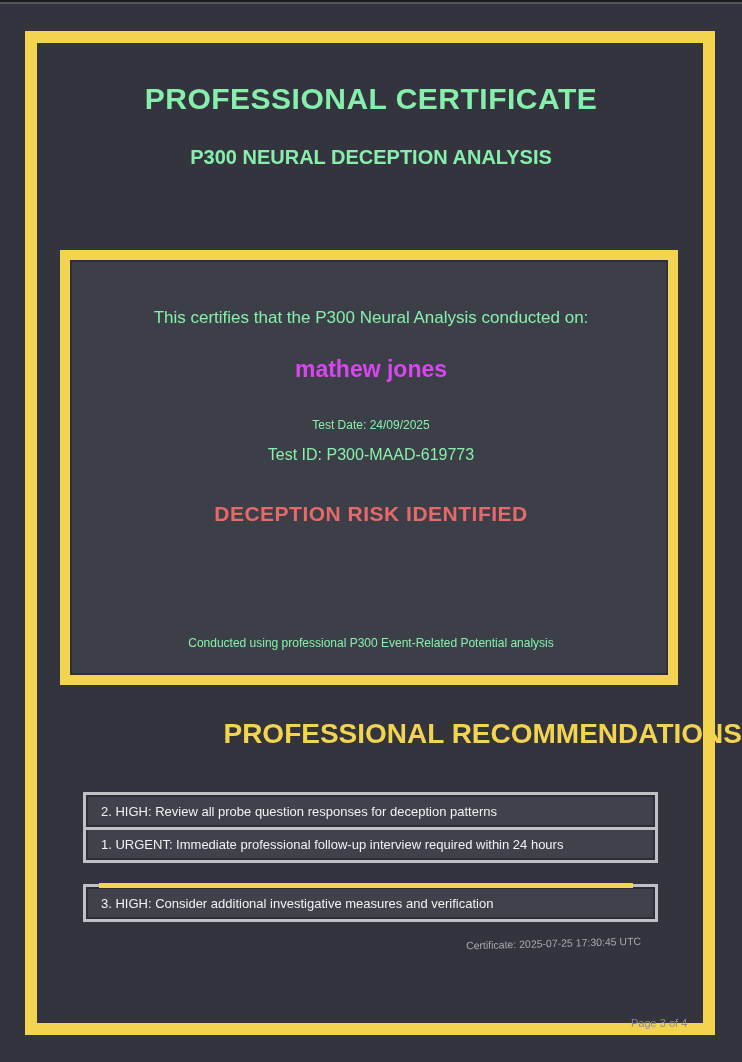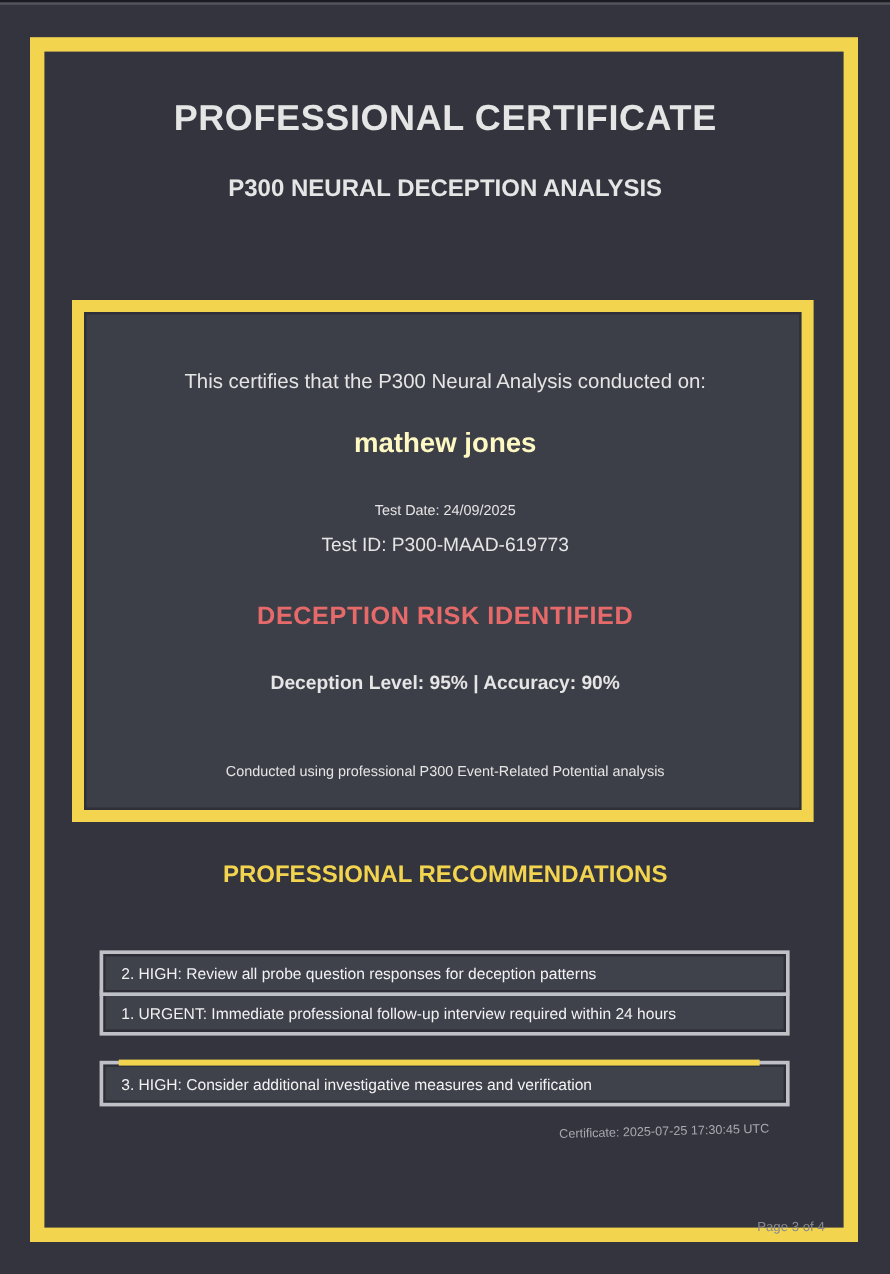--- a/index.html
+++ b/index.html
@@ -43,30 +43,30 @@
   .inner-box {
     position: absolute; left: 60px; top: 250px;
     width: 618px; height: 435px;
     border: 10px solid #f2d44f;
     box-sizing: border-box;
     background: #3d3f48;
     box-shadow: inset 0 0 0 2px #2e2f38;
   }
   .center-line {
     position: absolute; left: 0; width: 742px;
-    text-align: center; color: #e5e5e5;
+    text-align: center; color: #86efac;
   }
   .cert-intro   { top: 308px; font-size: 17px; }
-  .cert-name    { top: 356px; font-size: 23px; font-weight: bold; color: #fef9c3; }
+  .cert-name    { top: 356px; font-size: 23px; font-weight: bold; color: #d946ef; }
   .cert-date    { top: 418px; font-size: 12px; }
   .cert-id      { top: 446px; font-size: 16px; }
   .cert-risk    { top: 502px; font-size: 21px; font-weight: bold; color: #e66a6a; letter-spacing: 0.5px; }
   .cert-metrics { top: 561px; font-size: 16px; font-weight: bold; }
   .cert-note    { top: 636px; font-size: 12px; font-weight: normal; }
-  .rec-title    { top: 718px; font-size: 20px; font-weight: bold; color: #f2d44f; }
+  .rec-title    { top: 718px; font-size: 28px; font-weight: bold; color: #f2d44f; text-align: right; }
   .rec-box {
     position: absolute; left: 83px;
     width: 575px; height: 38px;
     box-sizing: border-box;
     border: 3px solid #c0c1c7;
     background: #3f414b;
     box-shadow: inset 0 0 0 2px #2d2e37;
     display: flex; align-items: center;
     padding-left: 15px;
     font-size: 13px; color: #f2f2f3;
@@ -115,21 +115,20 @@
   <div class="center-line cert-intro">This certifies that the P300 Neural Analysis conducted on:</div>
 
   <div class="center-line cert-name">mathew jones</div>
 
   <div class="center-line cert-date">Test Date: 24/09/2025</div>
 
   <div class="center-line cert-id">Test ID: P300-MAAD-619773</div>
 
   <div class="center-line cert-risk">DECEPTION RISK IDENTIFIED</div>
 
-  <div class="center-line cert-metrics">Deception Level: 95% | Accuracy: 90%</div>
 
   <div class="center-line cert-note">Conducted using professional P300 Event-Related Potential analysis</div>
 
   <div class="center-line rec-title">PROFESSIONAL RECOMMENDATIONS</div>
 
   <div class="rec-box rec-box-1">
     <span>1. URGENT: Immediate professional follow-up interview required within 24 hours</span>
   </div>
 
   <div class="rec-box rec-box-2">

